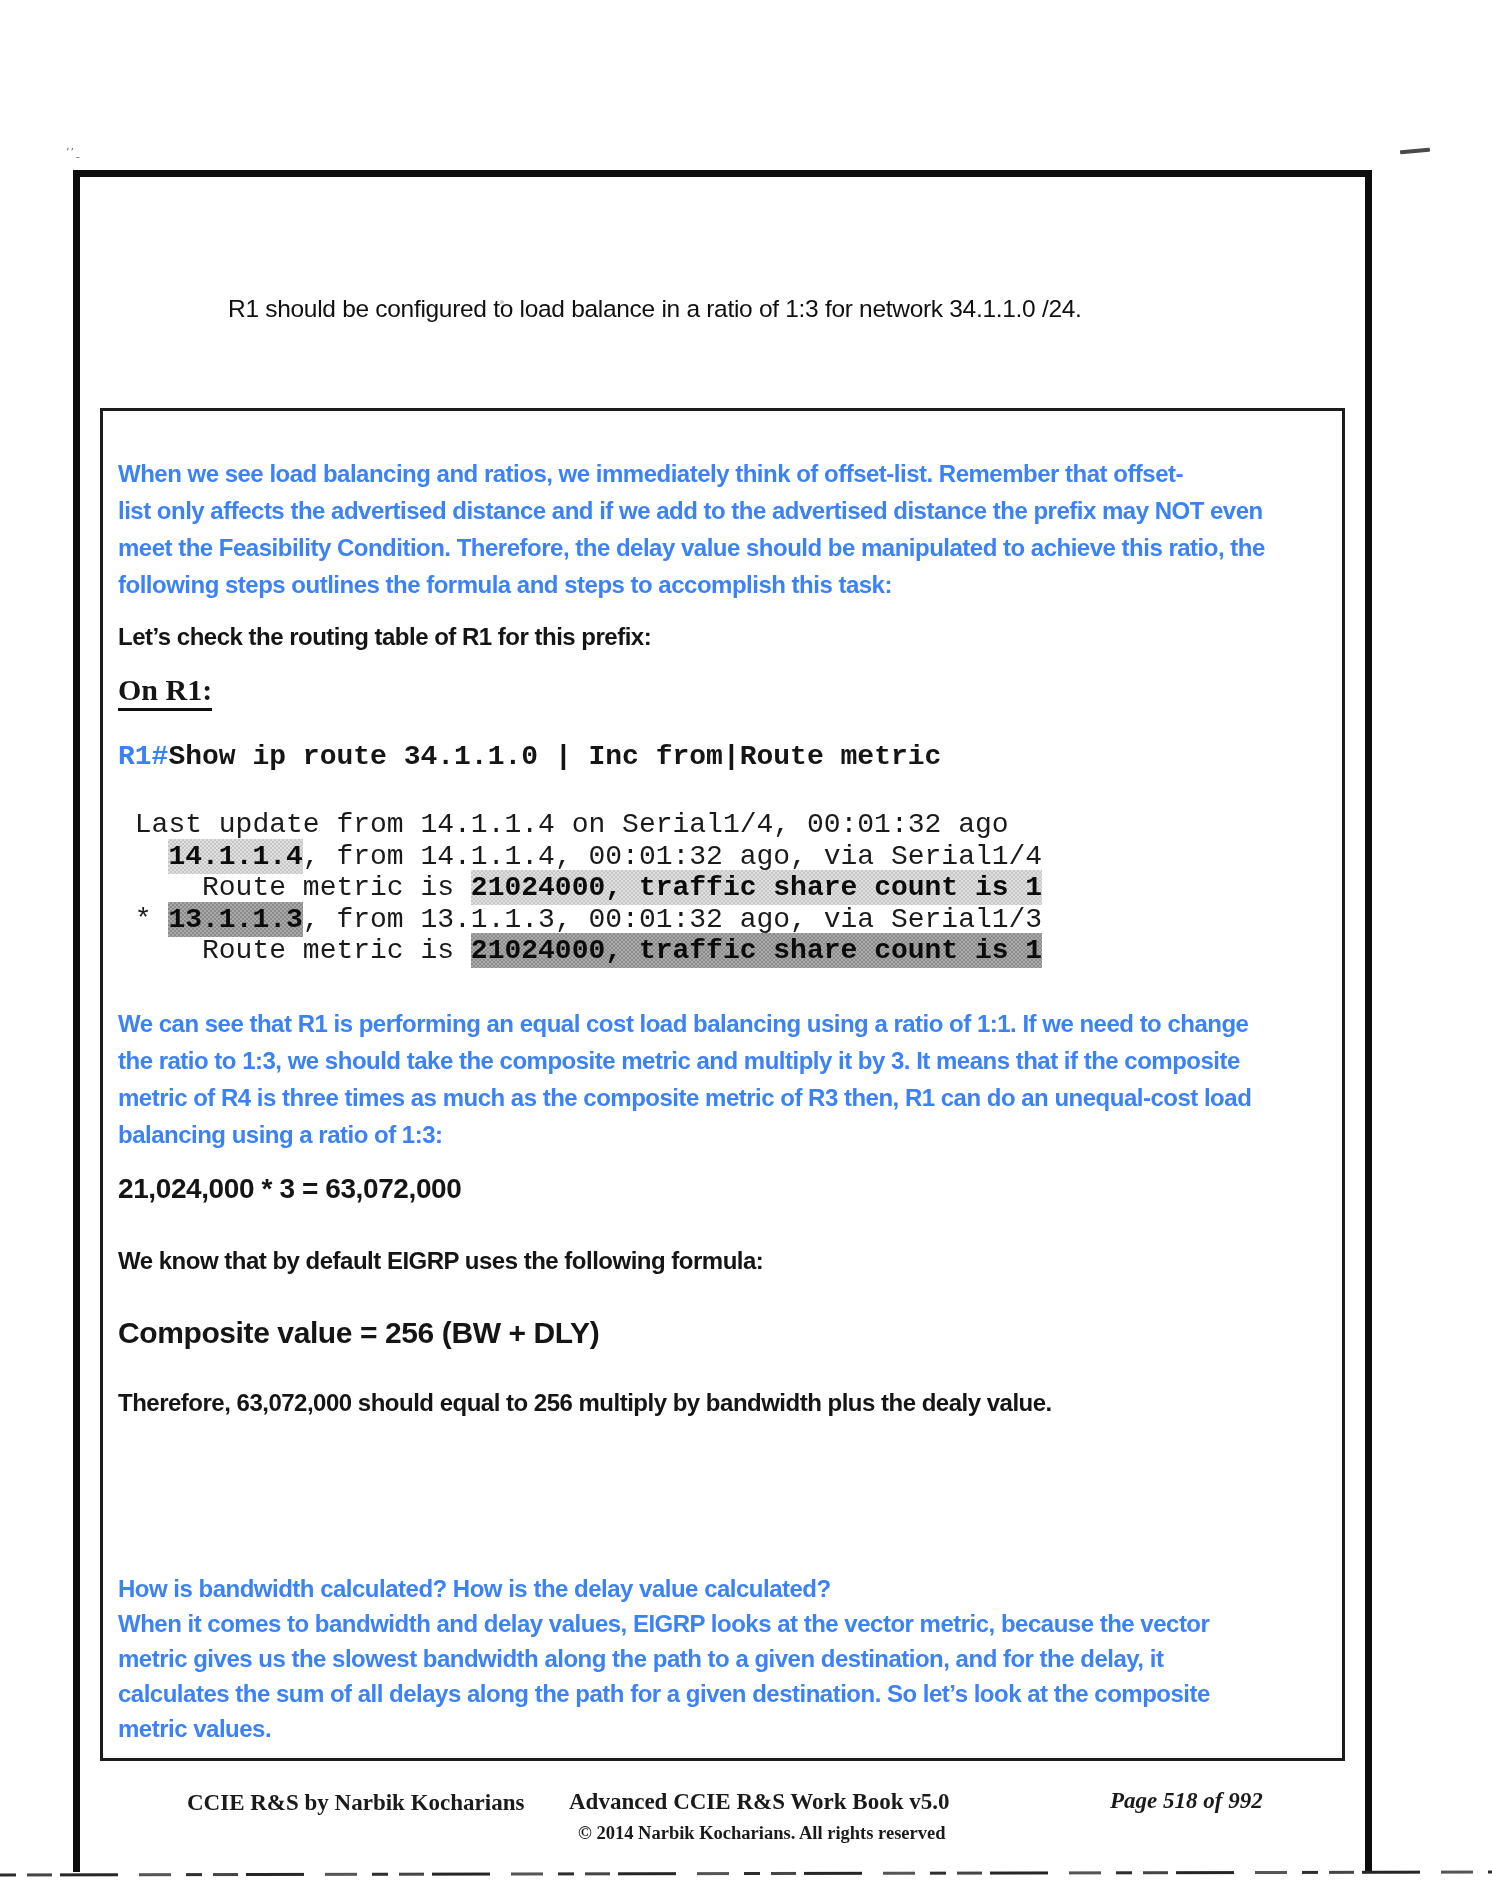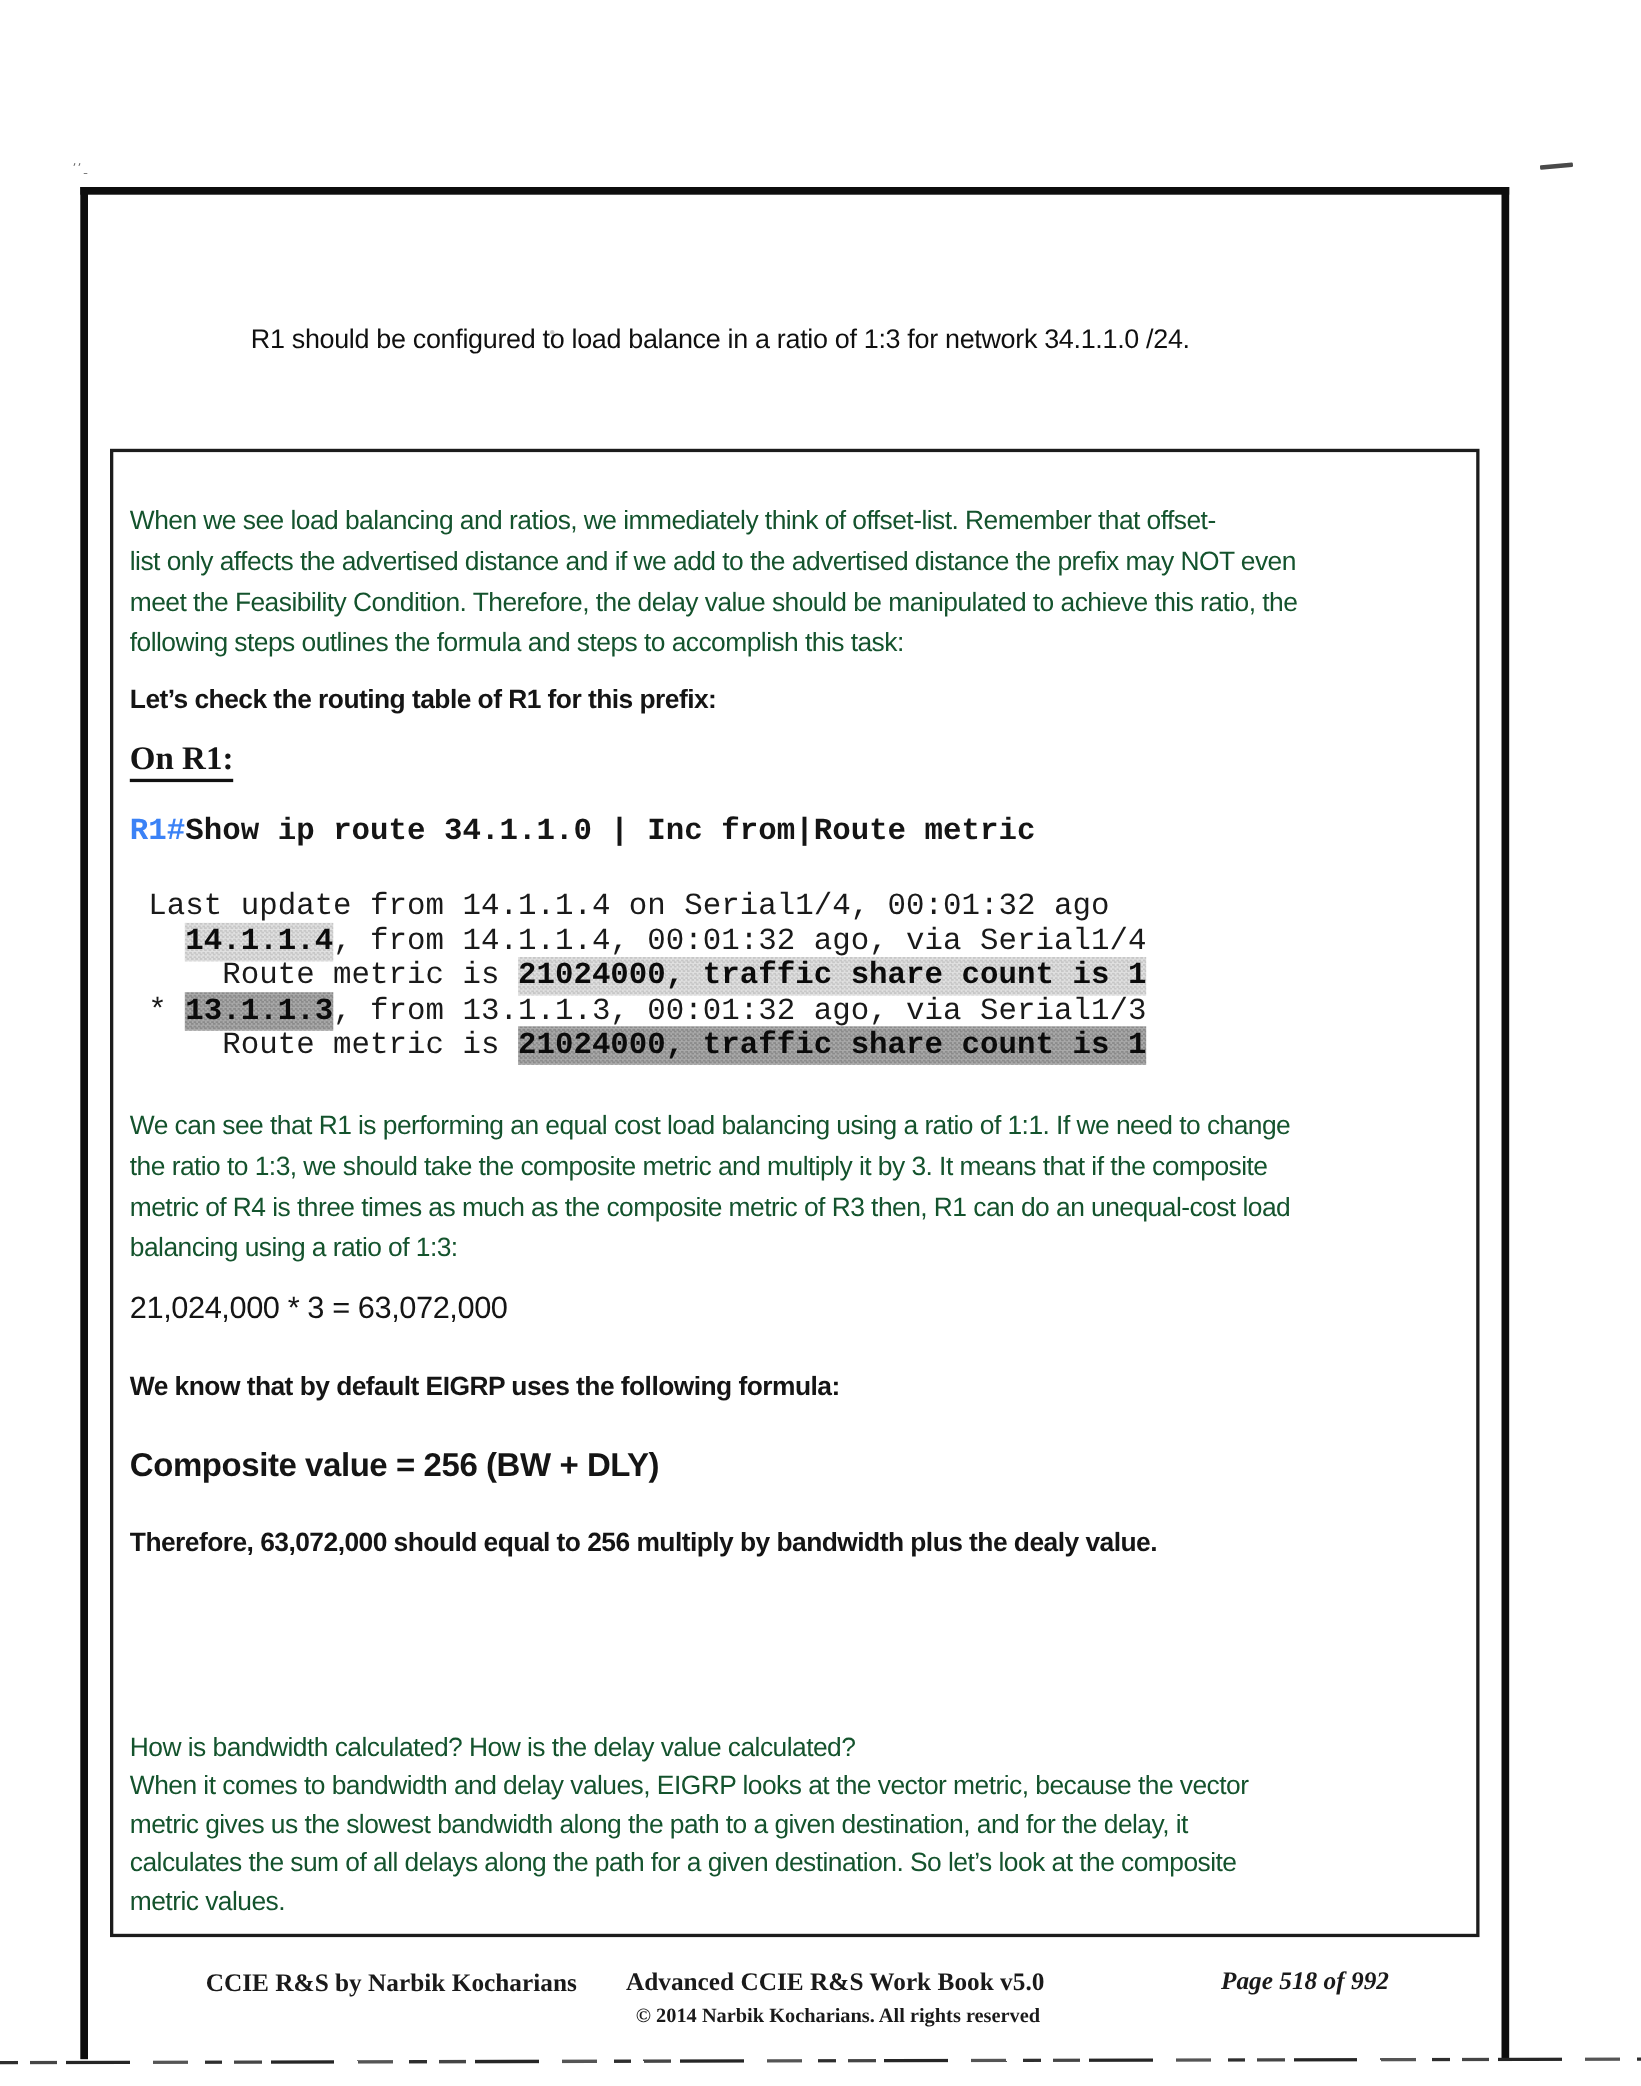--- a/index.html
+++ b/index.html
@@ -30,42 +30,42 @@
     position:absolute;left:228px;top:295px;
     font-size:24.5px;font-weight:400;letter-spacing:-0.3px;white-space:nowrap;color:#101010;
   }
   .content-box{
     position:absolute;left:100px;top:408px;width:1245px;height:1353px;
     box-sizing:border-box;border:3px solid #1c1c1c;background:#fff;
   }
   .content-box > *{position:absolute;left:15px;}
   
   .para div{
-    font-size:24px;font-weight:400;letter-spacing:-0.5px;line-height:37px;white-space:nowrap;color:#14532d;
+    font-size:24px;font-weight:700;letter-spacing:-0.5px;line-height:37px;white-space:nowrap;color:#3b82f6;
   }
   .check-line{top:212px;font-size:24px;font-weight:700;letter-spacing:-0.5px;white-space:nowrap;}
   .on-r1{
     top:262px;font-family:"Liberation Serif","DejaVu Serif",serif;
     font-size:30px;font-weight:700;border-bottom:3px solid #111;padding-bottom:1px;white-space:nowrap;
   }
   .cmd{top:330px;font-family:"Liberation Mono","DejaVu Sans Mono",monospace;font-size:28px;white-space:nowrap;}
   .cmd .prompt{font-weight:700;color:#3b82f6;}
   .cmd .command{font-weight:700;}
   .console-out{
     top:398px;margin:0;font-family:"Liberation Mono","DejaVu Sans Mono",monospace;
     font-size:28px;line-height:31.5px;white-space:pre;color:#1a1a1a;font-weight:400;
   }
   .hl{font-weight:700;padding:2px 0;color:#0b0b0b;}
   .hl-light{background:repeating-conic-gradient(#c7c7c7 0% 25%, #e0e0e0 0% 50%) 0 0/4px 4px;}
   .hl-dark{background:repeating-conic-gradient(#8b8b8b 0% 25%, #a9a9a9 0% 50%) 0 0/4px 4px;}
   .p1{top:44px;}
   .p2{top:594px;}
   .p3{top:1160px;}
   .p3 div{line-height:35px;}
-  .formula1{top:762px;font-size:28px;font-weight:400;letter-spacing:-0.4px;white-space:nowrap;}
+  .formula1{top:762px;font-size:28px;font-weight:700;letter-spacing:-0.4px;white-space:nowrap;}
   .formula-intro{top:836px;font-size:24px;font-weight:700;letter-spacing:-0.5px;white-space:nowrap;}
   .formula2{top:905px;font-size:30px;font-weight:700;letter-spacing:-0.4px;white-space:nowrap;}
   .therefore{top:978px;font-size:24px;font-weight:700;letter-spacing:-0.5px;white-space:nowrap;}
   .formula3{top:1088px;font-size:30px;font-weight:700;letter-spacing:-0.4px;white-space:nowrap;}
   
   .footer-left,.footer-center,.footer-copy,.footer-page{
     position:absolute;font-family:"Liberation Serif","DejaVu Serif",serif;font-weight:700;color:#1a1a1a;white-space:nowrap;
   }
   .footer-left{left:187px;top:1790px;font-size:23px;}
   .footer-center{left:569px;top:1789px;font-size:23px;text-align:right;}

